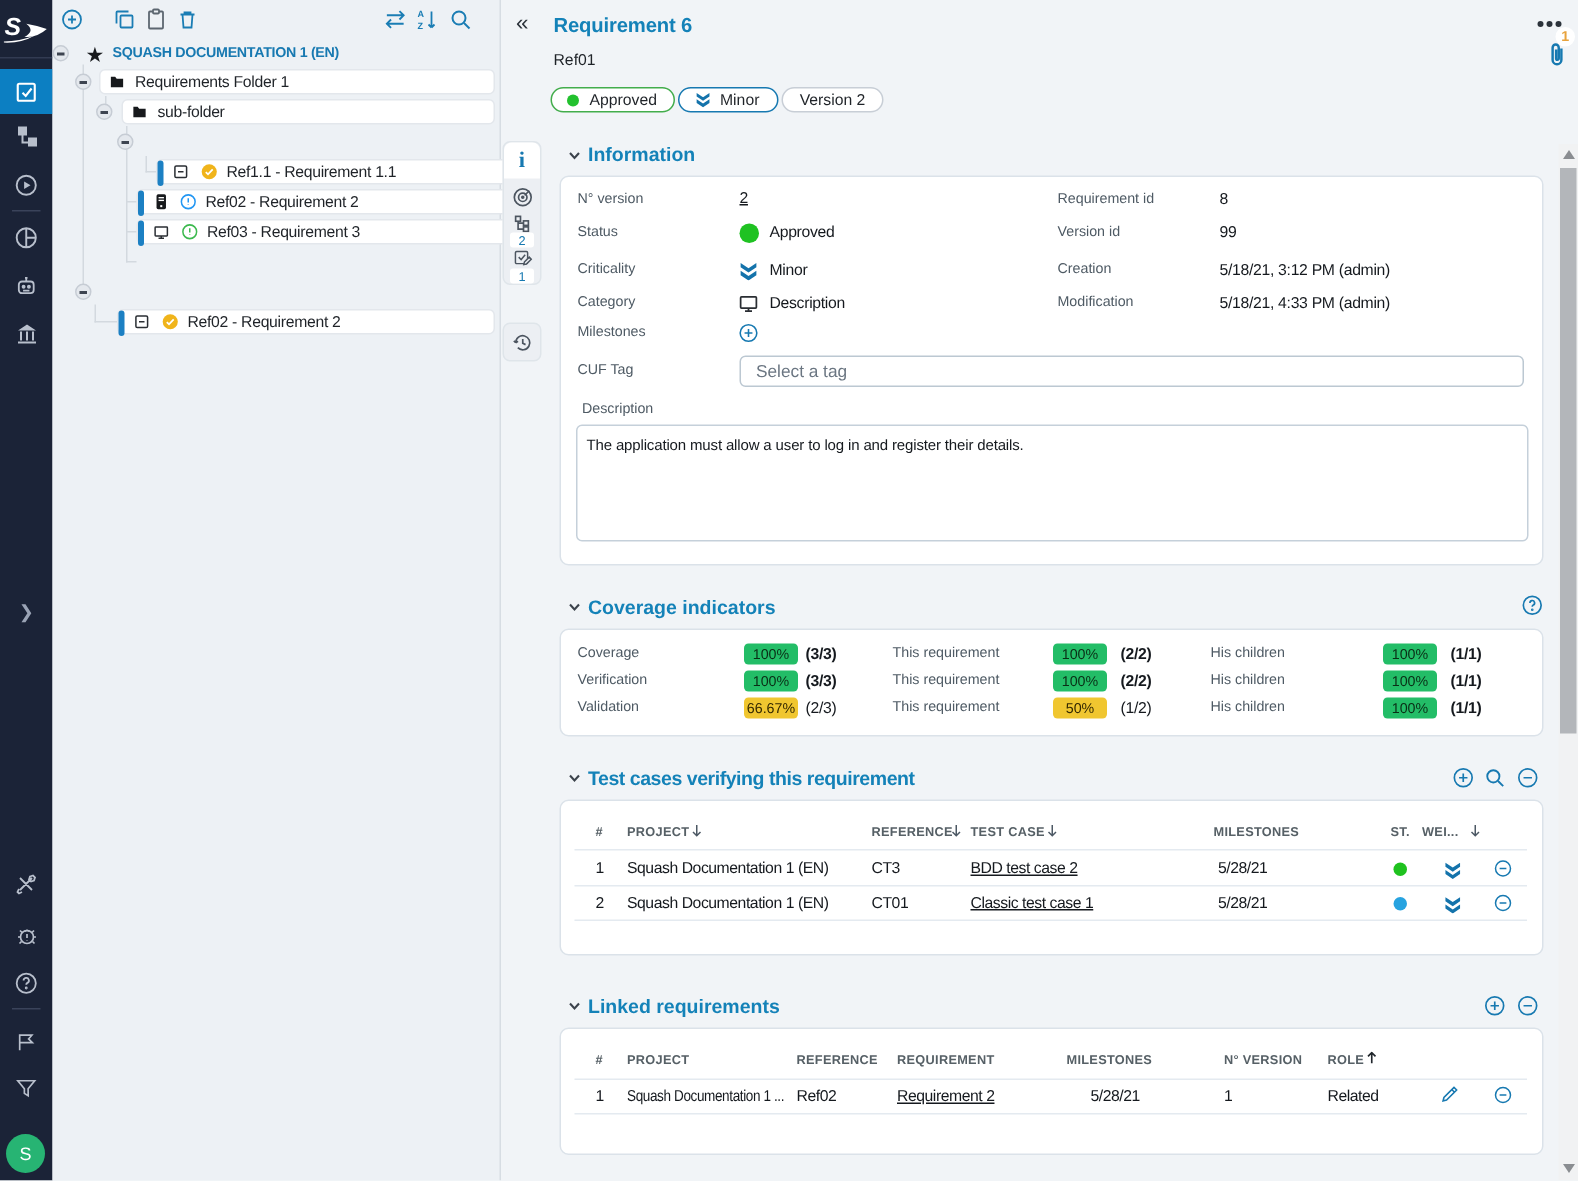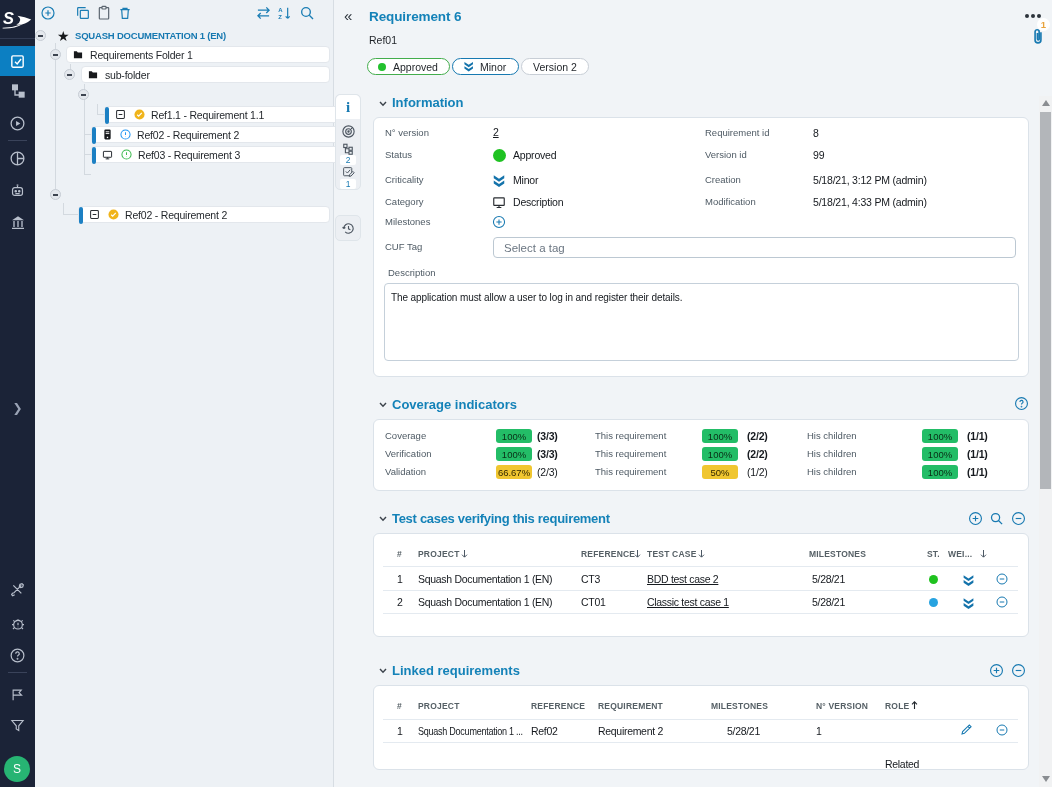--- a/index.html
+++ b/index.html
@@ -449,24 +449,24 @@
   <div class="thead" style="left:376px;top:701px">MILESTONES</div>
   <div class="thead" style="left:481px;top:701px">N° VERSION</div>
   <div class="thead" style="left:550px;top:701px">ROLE</div>
     <svg class="abs" style="left:576px;top:701px" width="7" height="8" viewBox="0 0 7 8" fill="none" stroke="#20262c" stroke-width="1.1">
       <path d="M3.5 8 V1 M1 3.3 L3.5 .8 L6 3.3"></path>
     </svg>
   <div class="rline" style="left:48px;top:719px;width:635px"></div>
   <div class="tcell" style="left:62px;top:725px">1</div>
   <div class="tcell" style="left:83px;top:725px;white-space:nowrap"><span style="display:inline-block;transform:scaleX(.86);transform-origin:0 0">Squash Documentation 1 ...</span></div>
   <div class="tcell" style="left:196px;top:725px">Ref02</div>
-  <div class="tcell" style="left:263px;top:725px;">Requirement 2</div>
+  <div class="tcell" style="left:263px;top:725px;text-decoration:underline">Requirement 2</div>
   <div class="tcell" style="left:392px;top:725px">5/28/21</div>
   <div class="tcell" style="left:481px;top:725px">1</div>
-  <div class="tcell" style="left:550px;top:758px">Related</div>
+  <div class="tcell" style="left:550px;top:725px">Related</div>
   <svg class="abs" style="left:625px;top:722px" width="14" height="14" viewBox="0 0 24 24" fill="none" stroke="#1779b1" stroke-width="1.8">
       <path d="M3.5 20.5 l1 -4 L16 5 l3 3 L7.5 19.5 Z M13.5 7.5 l3 3"></path>
     </svg>
   <svg class="abs" style="left:661px;top:724px" width="12" height="12" viewBox="0 0 24 24" fill="none" stroke="#1779b1" stroke-width="2">
       <circle cx="12" cy="12" r="10"></circle>
       <path d="M7.5 12 h9"></path>
     </svg>
   <div class="rline" style="left:48px;top:742px;width:635px"></div>
 </div>
 

